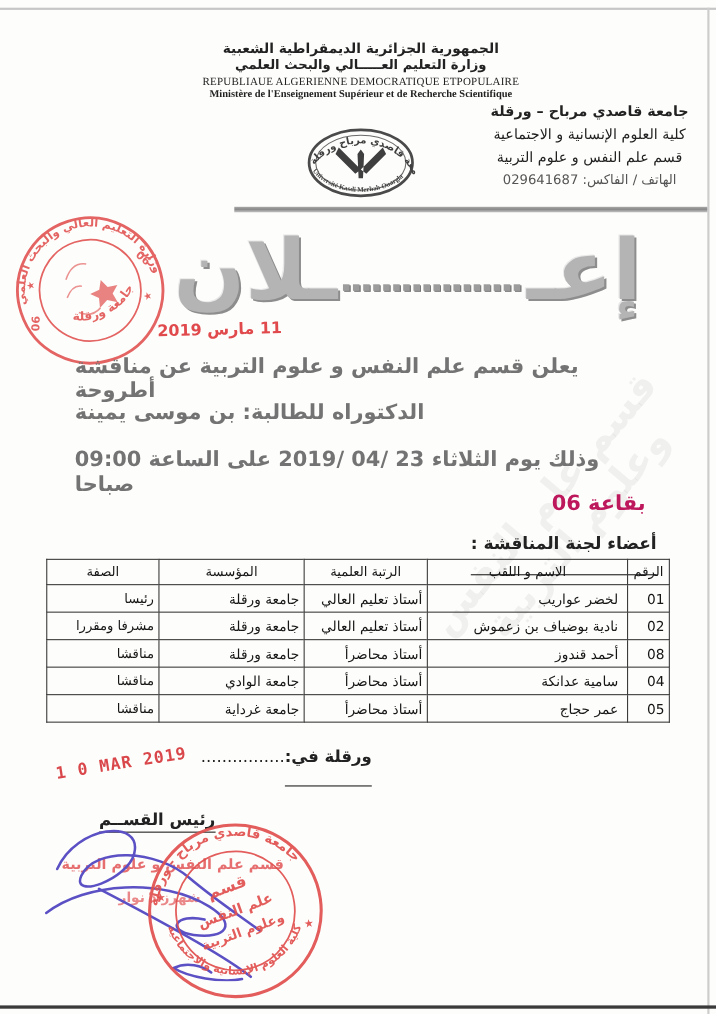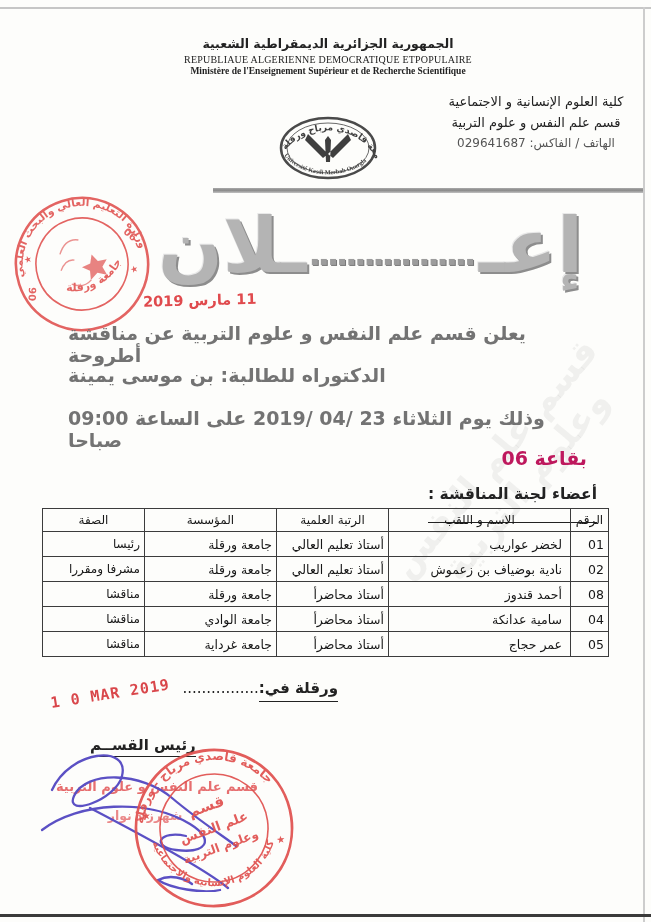--- a/index.html
+++ b/index.html
@@ -50,21 +50,21 @@
   
   table.jury{position:absolute;left:42px;top:508px;width:566px;direction:rtl;
     border-collapse:collapse;table-layout:fixed;font-size:12.5px;color:#161616;}
   table.jury th,table.jury td{border:1px solid #3c3c3c;padding:1px 4px;height:22px;
     font-weight:normal;overflow:hidden;white-space:nowrap;}
   table.jury th{font-size:12px;height:20px;}
   table.jury td.name{padding-right:8px;}
   table.jury td.role{font-size:12px;}
   
   .place{left:178px;top:679px;width:160px;direction:rtl;font-size:15px;font-weight:bold;}
-  .place .lbl{border-bottom:1.3px solid #222;padding-bottom:4px;}
+  .place .lbl{border-bottom:1.3px solid #222;padding-bottom:17px;}
   .place .dots{letter-spacing:1px;font-weight:normal;}
   .date-bottom{left:50px;top:684px;width:130px;color:#d9474b;font-size:15px;
     font-weight:bold;letter-spacing:1px;transform:rotate(-9deg);font-family:"DejaVu Sans Mono",monospace;}
   .chief{left:90px;top:736px;direction:rtl;font-size:15px;font-weight:bold;
     border-bottom:1.3px solid #222;padding-bottom:2px;}
   .red-line1{left:52px;top:779px;width:210px;direction:rtl;text-align:center;
     color:rgba(224,74,76,0.8);font-size:13px;font-weight:bold;}
   .red-line2{left:80px;top:808px;width:130px;direction:rtl;text-align:center;
     color:rgba(224,74,76,0.65);font-size:12.5px;font-weight:bold;}
   .sig{left:30px;top:742px;}
@@ -76,26 +76,28 @@
 <body>
 
 <div class="page">
 
   <div class="abs edge-top"></div>
   <div class="abs edge-right"></div>
   <div class="abs edge-bottom"></div>
 
   <div class="abs hdr-center">
     <div class="ar1 rtl">الجمهورية الجزائرية الديمقراطية الشعبية</div>
+    <div class="ar2 rtl">وزارة التعليم العـــــالي والبحث العلمي</div>
     <div class="fr1">REPUBLIAUE ALGERIENNE DEMOCRATIQUE ETPOPULAIRE</div>
     <div class="fr2">Ministère de l'Enseignement Supérieur et de Recherche Scientifique</div>
   </div>
 
 
   <div class="abs hdr-right rtl">
+    <div class="r1">جامعة قاصدي مرباح – ورقلة</div>
     <div class="r2">كلية العلوم الإنسانية و الاجتماعية</div>
     <div class="r3">قسم علم النفس و علوم التربية</div>
     <div class="r4">الهاتف / الفاكس: 029641687</div>
   </div>
 
   <svg class="abs logo" width="150" height="92" viewBox="0 0 150 92">
     <defs>
       <path id="arcTop" d="M 28 62 A 50 42 0 0 1 122 62"></path>
       <path id="arcBot" d="M 30 58 A 50 36 0 0 0 120 58"></path>
     </defs>

